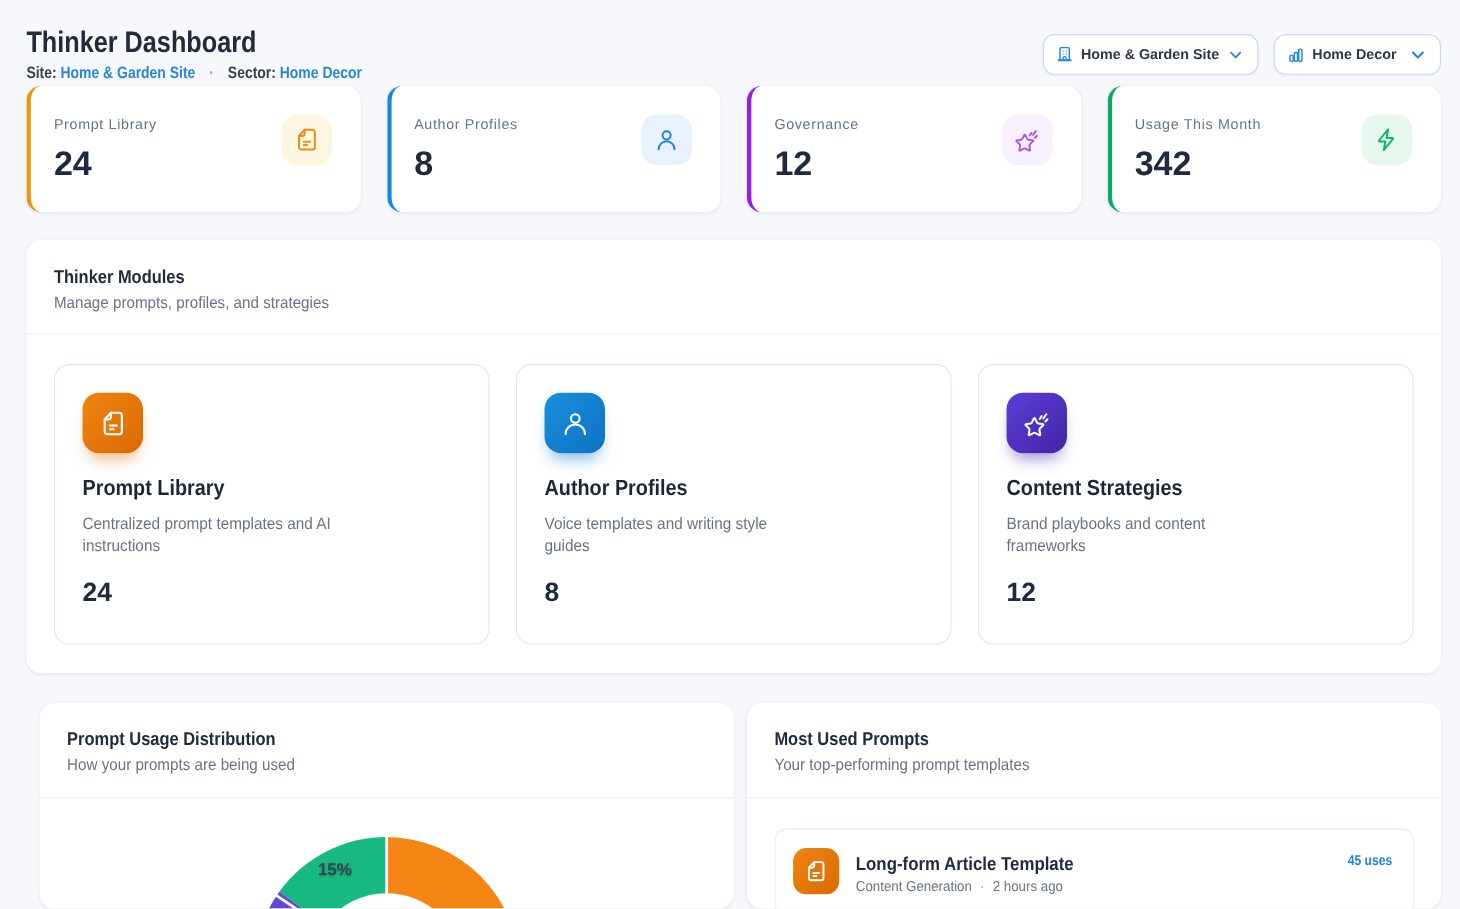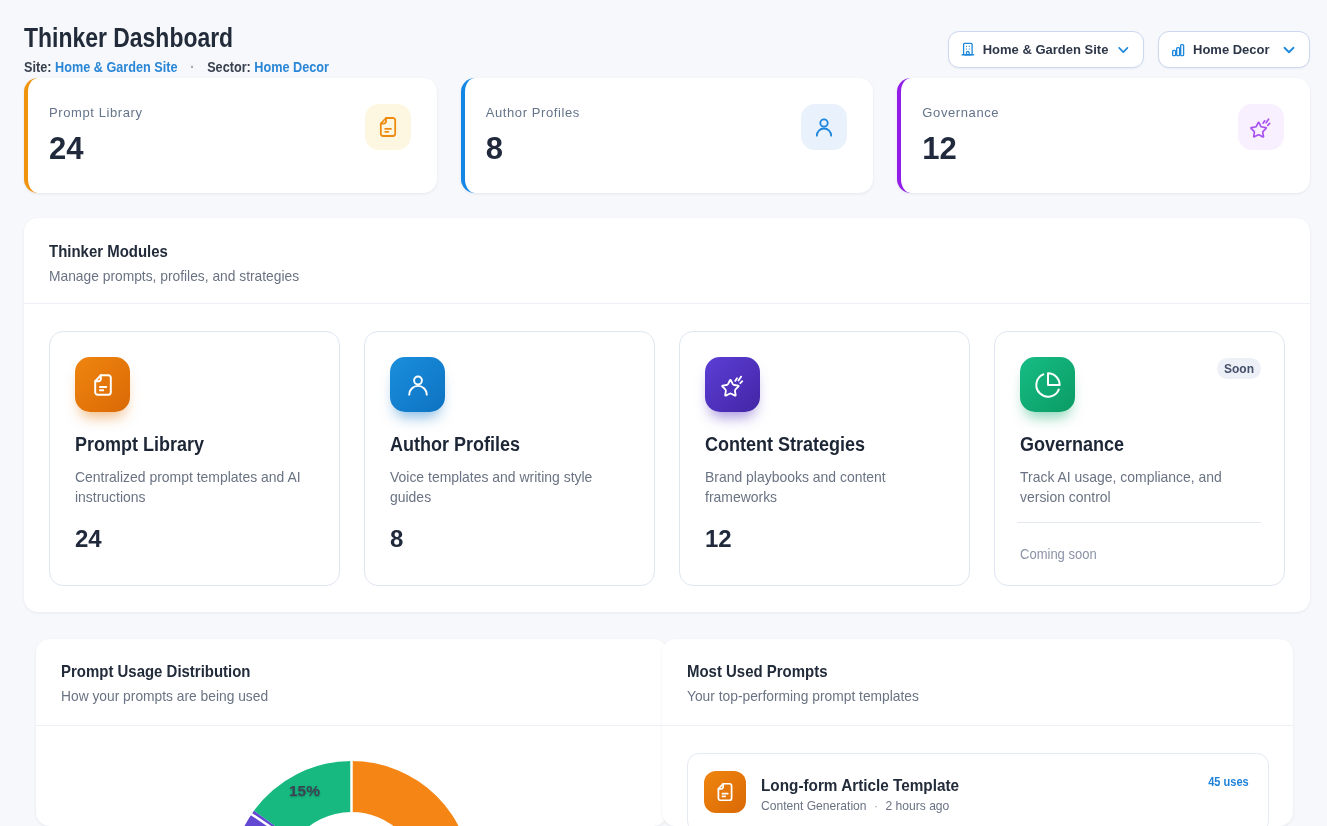--- a/index.html
+++ b/index.html
@@ -58,21 +58,21 @@
 .micon.g { background:linear-gradient(135deg,#16bd85,#0b9b64); box-shadow:0 10px 14px -5px rgba(16,170,110,.5); }
 .mod .mt { position:absolute; left:25px; top:100px; font-size:20px; font-weight:bold; color:#1d2636; line-height:24px; transform:scaleX(.9); transform-origin:0 0; white-space:nowrap; }
 .mod .md { position:absolute; left:25px; top:135px; font-size:15px; color:#6a7383; line-height:20px; transform:scaleX(.93); transform-origin:0 0; }
 .mod .mn { position:absolute; left:25px; top:193px; font-size:24px; font-weight:bold; color:#202a3c; line-height:28px; }
 .soon { position:absolute; top:26px; right:23px; background:#edf0f7; color:#45506a; font-size:12px; font-weight:bold; border-radius:999px; padding:3.5px 7px; line-height:14px; }
 .mod .mdiv { position:absolute; left:22px; right:23px; top:190px; border-top:1px solid #e4e8f0; }
 .mod .coming { position:absolute; left:25px; top:214px; font-size:14px; color:#8a93a6; line-height:17px; transform:scaleX(.93); transform-origin:0 0; white-space:nowrap; }
 
 
 #chartcard { top:639px; left:12px; width:631px; height:187px; }
-#promptscard { top:639px; left:638px; width:631px; height:187px; }
+#promptscard { top:639px; left:655px; width:631px; height:187px; }
 #chartcard .ct, #promptscard .ct { top:23px; }
 #chartcard .cs, #promptscard .cs { top:48px; }
 #chartcard .divider, #promptscard .divider { top:86px; }
 .donutwrap { position:absolute; left:0; top:88px; width:631px; height:102px; overflow:hidden; }
 .pitem { position:absolute; left:25px; top:114px; width:582px; height:80px; border:1px solid #e4e9f4; border-radius:12px; background:#fff; }
 .pitem .picon { position:absolute; left:16px; top:17px; width:42px; height:42px; border-radius:12px; background:linear-gradient(135deg,#ef850f,#da6905); display:flex; align-items:center; justify-content:center; }
 .pitem .pt { position:absolute; left:73px; top:22px; font-size:17px; font-weight:bold; color:#222b3a; line-height:20px; transform:scaleX(.9); transform-origin:0 0; white-space:nowrap; }
 .pitem .pm { position:absolute; left:73px; top:44px; font-size:13px; color:#6a7383; line-height:15px; transform:scaleX(.93); transform-origin:0 0; white-space:nowrap; }
 .pitem .pm .dot2 { margin:0 8px; color:#9aa3b2; }
 .pitem .uses { position:absolute; right:19px; top:20px; font-size:13px; font-weight:bold; color:#1f82d9; line-height:15px; transform:scaleX(.85); transform-origin:100% 0; }
@@ -137,20 +137,29 @@
     </div>
     <div class="stat p">
       <div class="t">Governance</div>
       <div class="n">12</div>
       <div class="ic p">
         <svg width="26" height="26" viewBox="0 0 26 26" fill="none" stroke="#a852f0" stroke-width="1.7" stroke-linecap="round" stroke-linejoin="round">
           <path d="M10.2 8.6a.45.45 0 0 1 .8 0l1.7 3.44a1.8 1.8 0 0 0 1.35.98l3.8.55a.45.45 0 0 1 .25.77l-2.75 2.68a1.8 1.8 0 0 0-.52 1.6l.65 3.78a.45.45 0 0 1-.65.47l-3.4-1.78a1.8 1.8 0 0 0-1.67 0l-3.4 1.78a.45.45 0 0 1-.65-.47l.65-3.79a1.8 1.8 0 0 0-.52-1.59l-2.75-2.67a.45.45 0 0 1 .25-.77l3.8-.56a1.8 1.8 0 0 0 1.35-.98z"></path>
           <path d="M16.7 6.8l-1.6 2.4"></path>
           <path d="M20.6 5.2l-2.5 3.6"></path>
           <path d="M21.6 9.4l-1.8 1.9"></path>
+        </svg>
+      </div>
+    </div>
+    <div class="stat g">
+      <div class="t">Usage This Month</div>
+      <div class="n">342</div>
+      <div class="ic g">
+        <svg width="24" height="24" viewBox="0 0 24 24" fill="none" stroke="#12b377" stroke-width="1.8" stroke-linecap="round" stroke-linejoin="round">
+          <path d="M13 2.5 4.8 12.6a.6.6 0 0 0 .47.98h5.23l-1.5 7.9 8.2-10.1a.6.6 0 0 0-.47-.98h-5.23z"></path>
         </svg>
       </div>
     </div>
   </div>
 
   <div class="card" id="modules">
     <div class="ct">Thinker Modules</div>
     <div class="cs">Manage prompts, profiles, and strategies</div>
     <div class="divider"></div>
     <div class="modgrid">
@@ -184,33 +193,20 @@
             <path d="M10.2 8.6a.45.45 0 0 1 .8 0l1.7 3.44a1.8 1.8 0 0 0 1.35.98l3.8.55a.45.45 0 0 1 .25.77l-2.75 2.68a1.8 1.8 0 0 0-.52 1.6l.65 3.78a.45.45 0 0 1-.65.47l-3.4-1.78a1.8 1.8 0 0 0-1.67 0l-3.4 1.78a.45.45 0 0 1-.65-.47l.65-3.79a1.8 1.8 0 0 0-.52-1.59l-2.75-2.67a.45.45 0 0 1 .25-.77l3.8-.56a1.8 1.8 0 0 0 1.35-.98z"></path>
             <path d="M16.7 6.8l-1.6 2.4"></path>
             <path d="M20.6 5.2l-2.5 3.6"></path>
             <path d="M21.6 9.4l-1.8 1.9"></path>
           </svg>
         </div>
         <div class="mt">Content Strategies</div>
         <div class="md">Brand playbooks and content<br>frameworks</div>
         <div class="mn">12</div>
       </div>
-      <div class="mod">
-        <div class="micon g">
-          <svg width="28" height="28" viewBox="0 0 24 24" fill="none" stroke="#fff" stroke-width="1.7" stroke-linecap="round" stroke-linejoin="round">
-            <path d="M21.21 15.89A10 10 0 1 1 8 2.83"></path>
-            <path d="M22 12A10 10 0 0 0 12 2v10z"></path>
-          </svg>
-        </div>
-        <div class="soon">Soon</div>
-        <div class="mt">Governance</div>
-        <div class="md">Track AI usage, compliance, and<br>version control</div>
-        <div class="mdiv"></div>
-        <div class="coming">Coming soon</div>
-      </div>
     </div>
   </div>
 
   <div class="card" id="chartcard">
     <div class="ct">Prompt Usage Distribution</div>
     <div class="cs">How your prompts are being used</div>
     <div class="divider"></div>
     <div class="donutwrap">
       <svg width="631" height="99" viewBox="0 0 631 99">
         <g transform="translate(315.5,154.6)">

